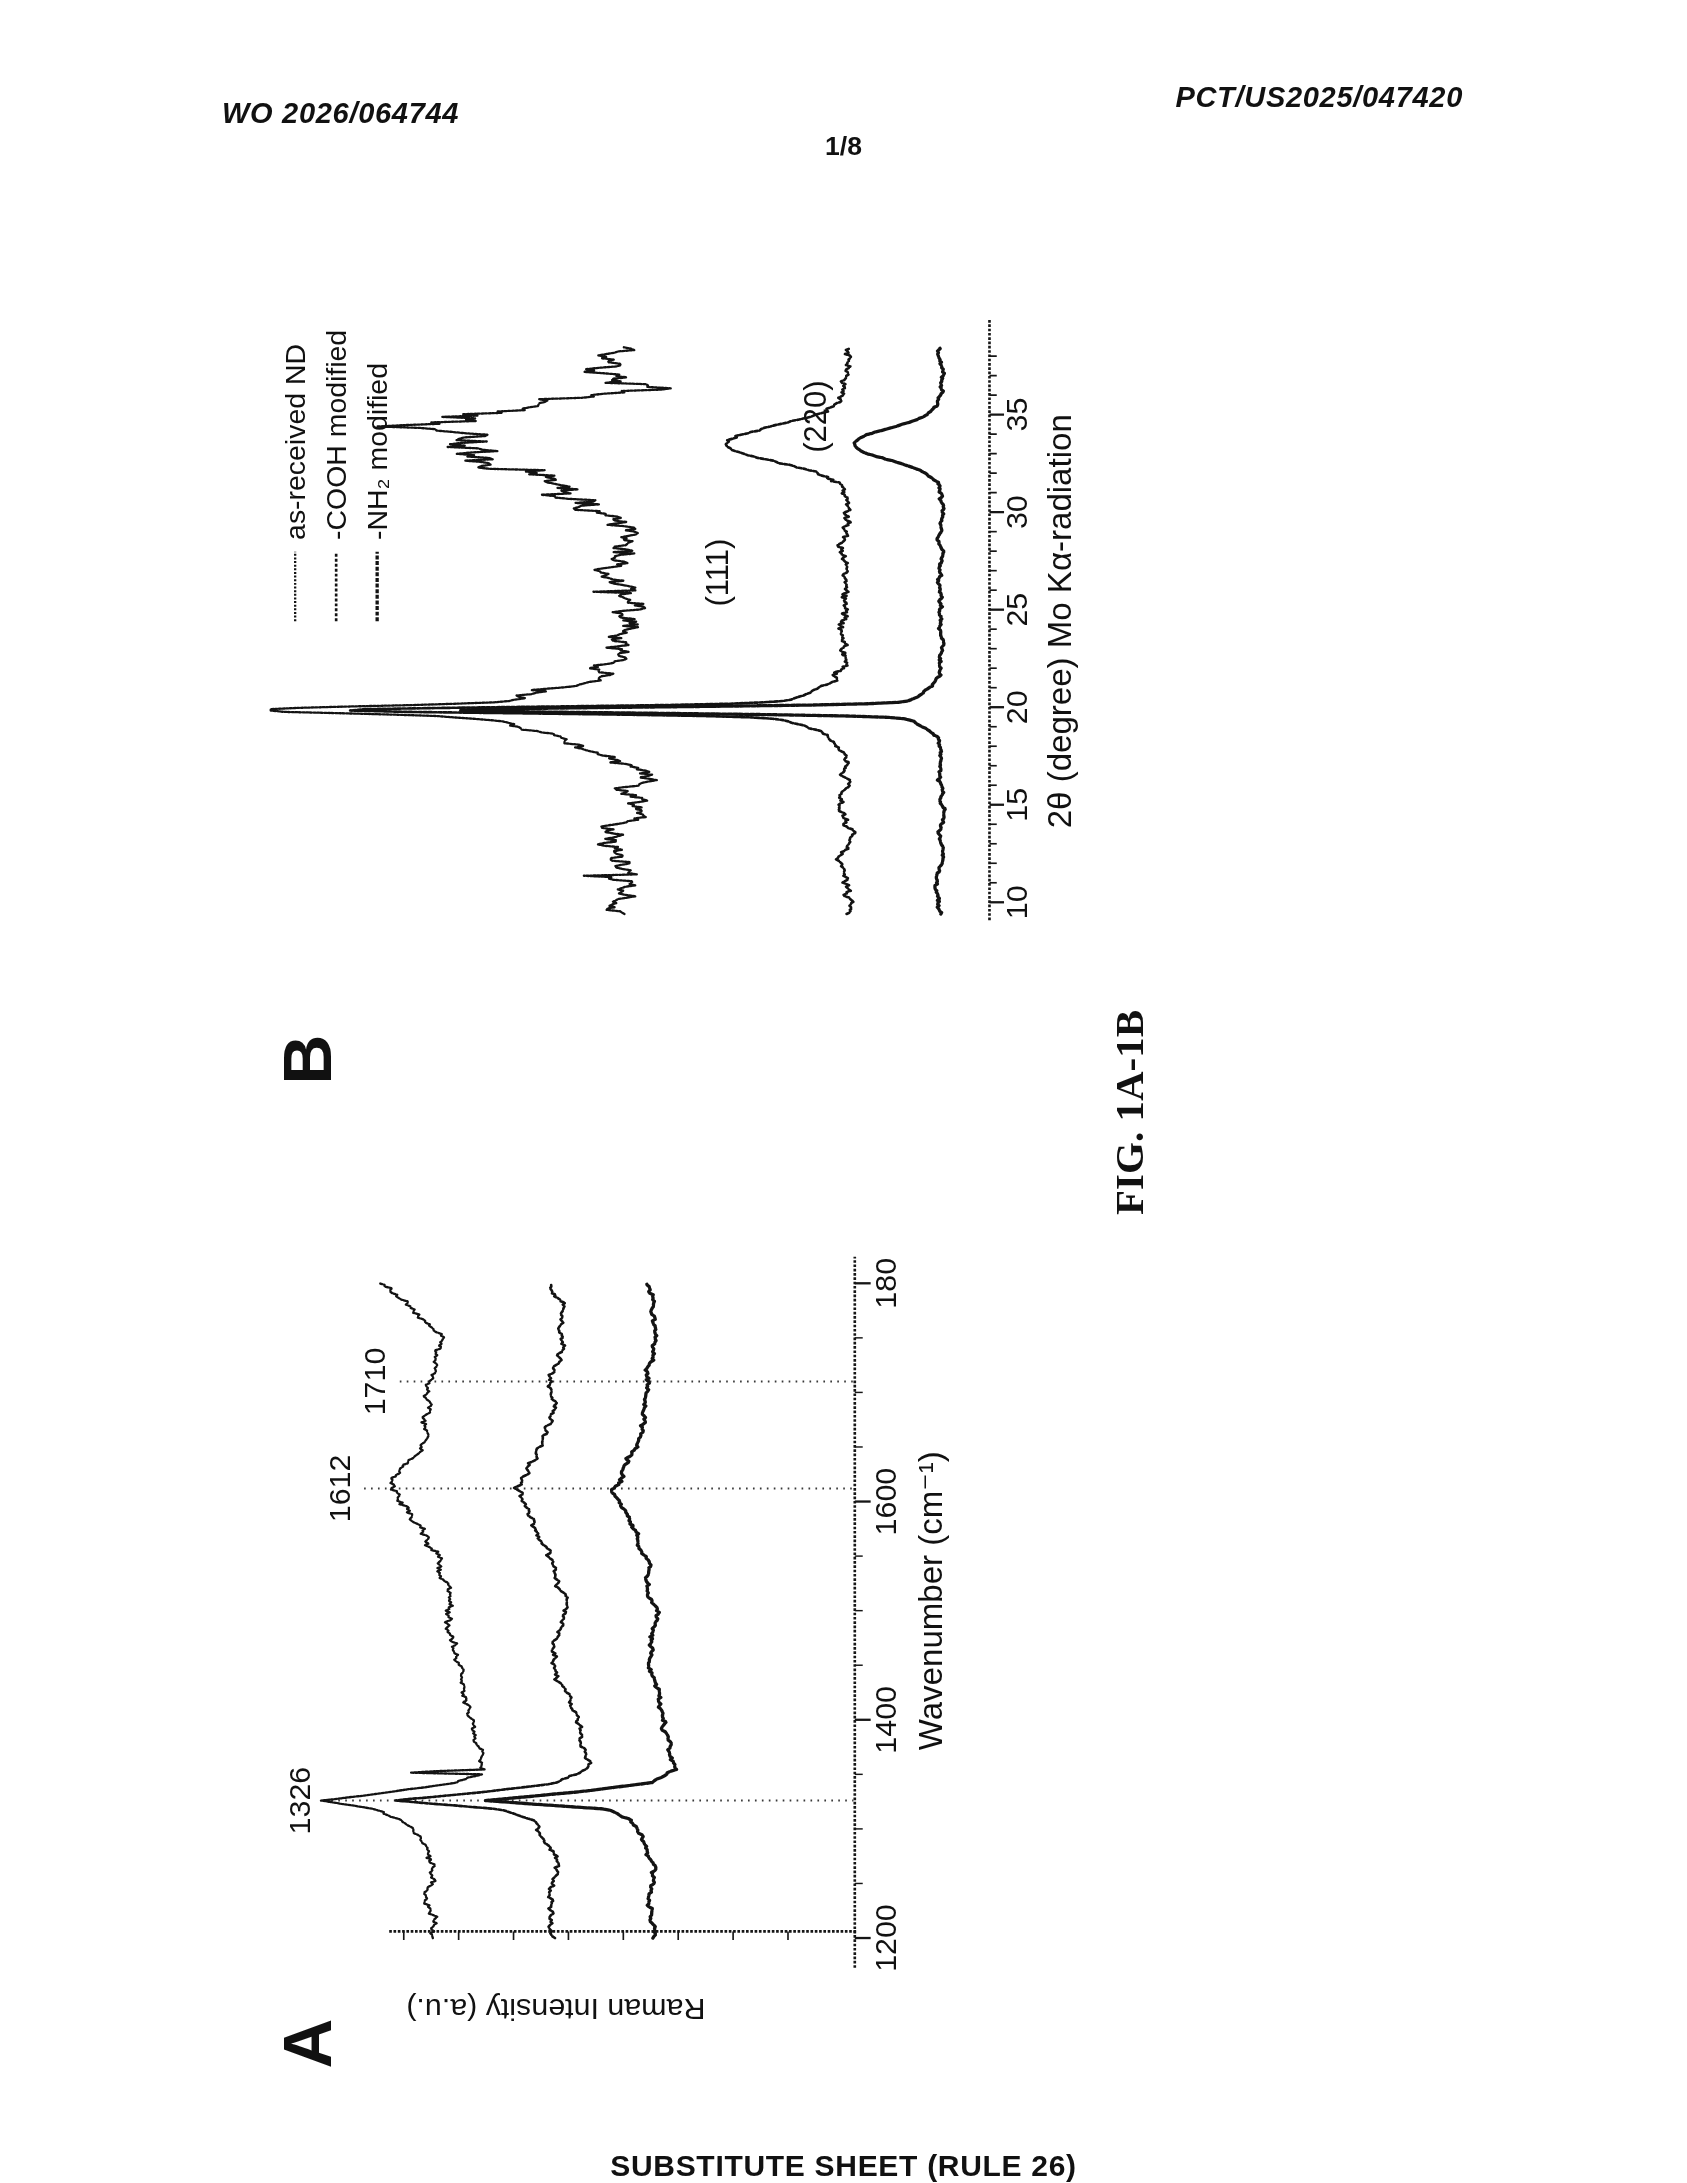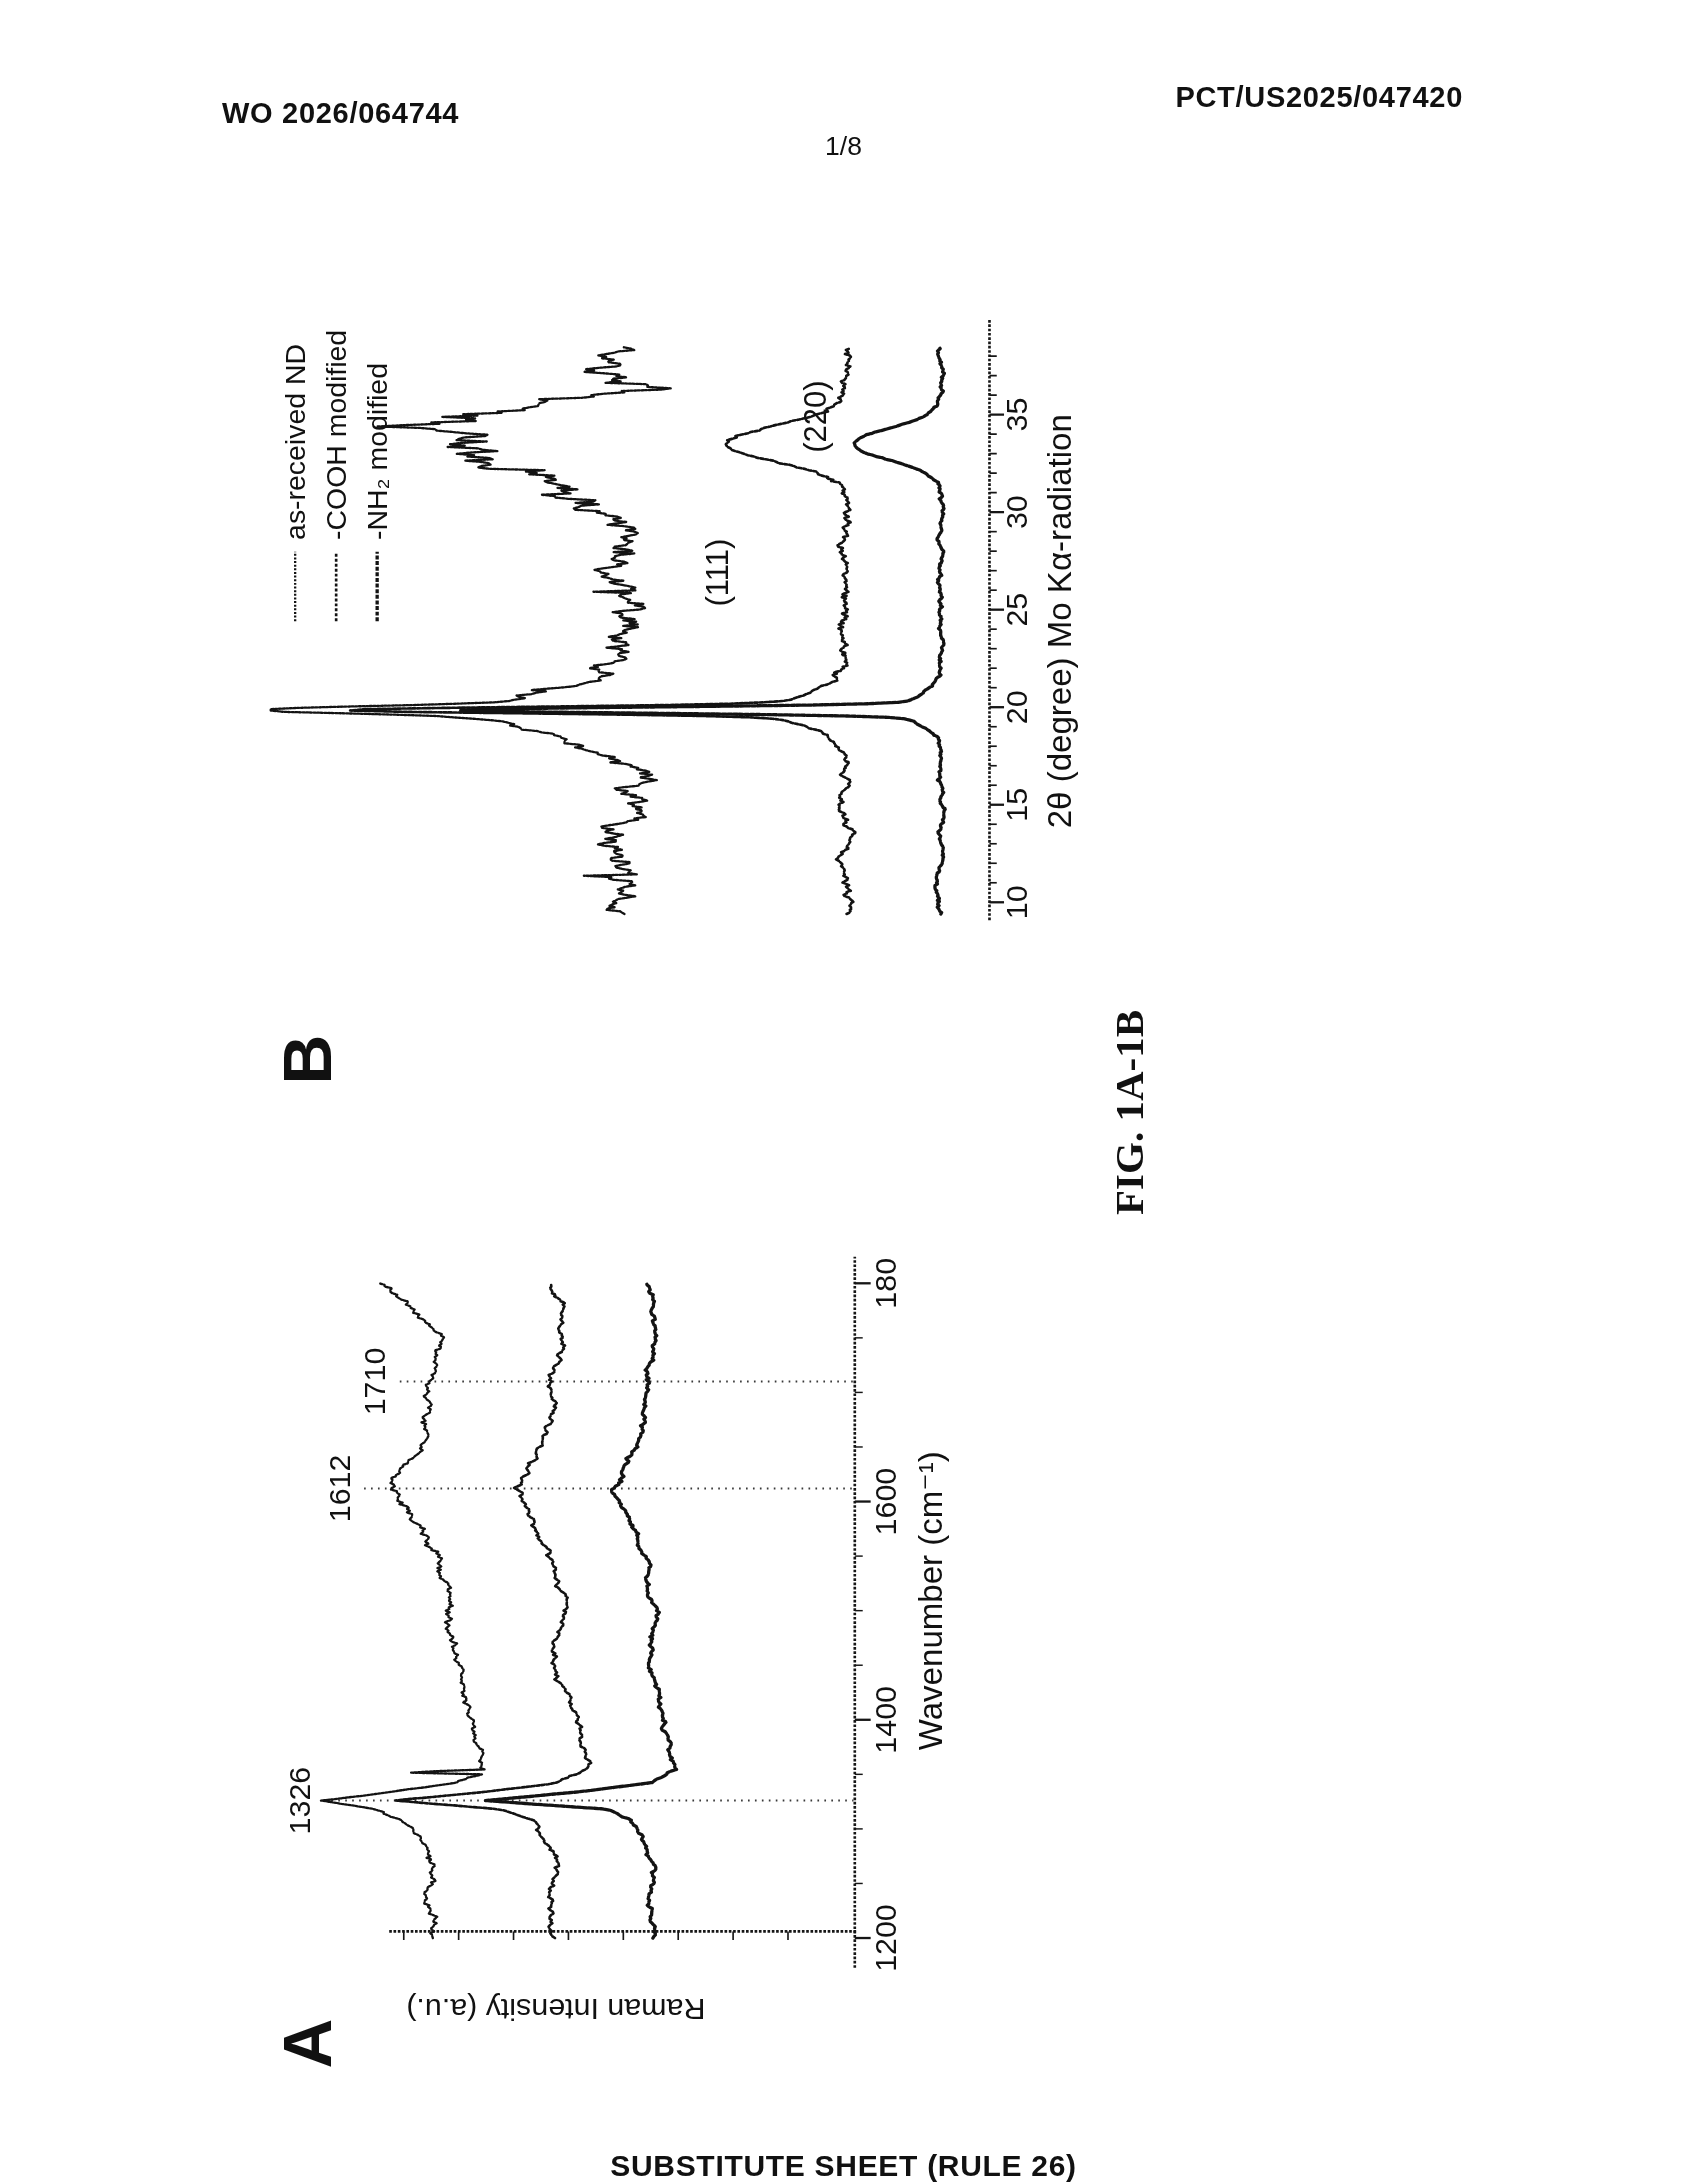--- a/index.html
+++ b/index.html
@@ -1,19 +1,19 @@
 <!DOCTYPE html>
 <html style="font-size:10.6px"><head>
 <meta charset="utf-8">
 <style>
   html,body{margin:0;padding:0;}
   body{width:1687px;height:2183px;position:relative;background:#ffffff;
        font-family:"Liberation Sans","DejaVu Sans",sans-serif;color:#111;}
-  .hdr{position:absolute;font-weight:bold;font-size:29px;letter-spacing:0.7px;}
-  .pagenum{position:absolute;left:0;right:0;text-align:center;font-weight:normal;font-size:26.5px;}
+  .hdr{position:absolute;font-weight:bold;font-size:29px;letter-spacing:0.7px;font-style:italic;}
+  .pagenum{position:absolute;left:0;right:0;text-align:center;font-weight:bold;font-size:26.5px;}
   .footer{position:absolute;left:0;right:0;text-align:center;font-weight:600;font-size:30px;letter-spacing:0.7px;}
   .rotbox{position:absolute;}
   .rotin{position:absolute;left:0;top:0;transform-origin:0 0;transform:rotate(-90deg) translateX(-100%);}
   .panel-letter{position:absolute;width:73px;height:73px;line-height:73px;text-align:center;
       font-weight:bold;font-size:69px;transform:rotate(-90deg);}
   .figcap{font-family:"Liberation Serif","DejaVu Serif",serif;font-weight:bold;font-size:41px;
       text-align:center;white-space:nowrap;}
   svg{display:block;}
   svg text{font-family:"Liberation Sans","DejaVu Sans",sans-serif;fill:#111;}
   .curve{fill:none;stroke:#131313;stroke-linejoin:round;stroke-linecap:round;}

